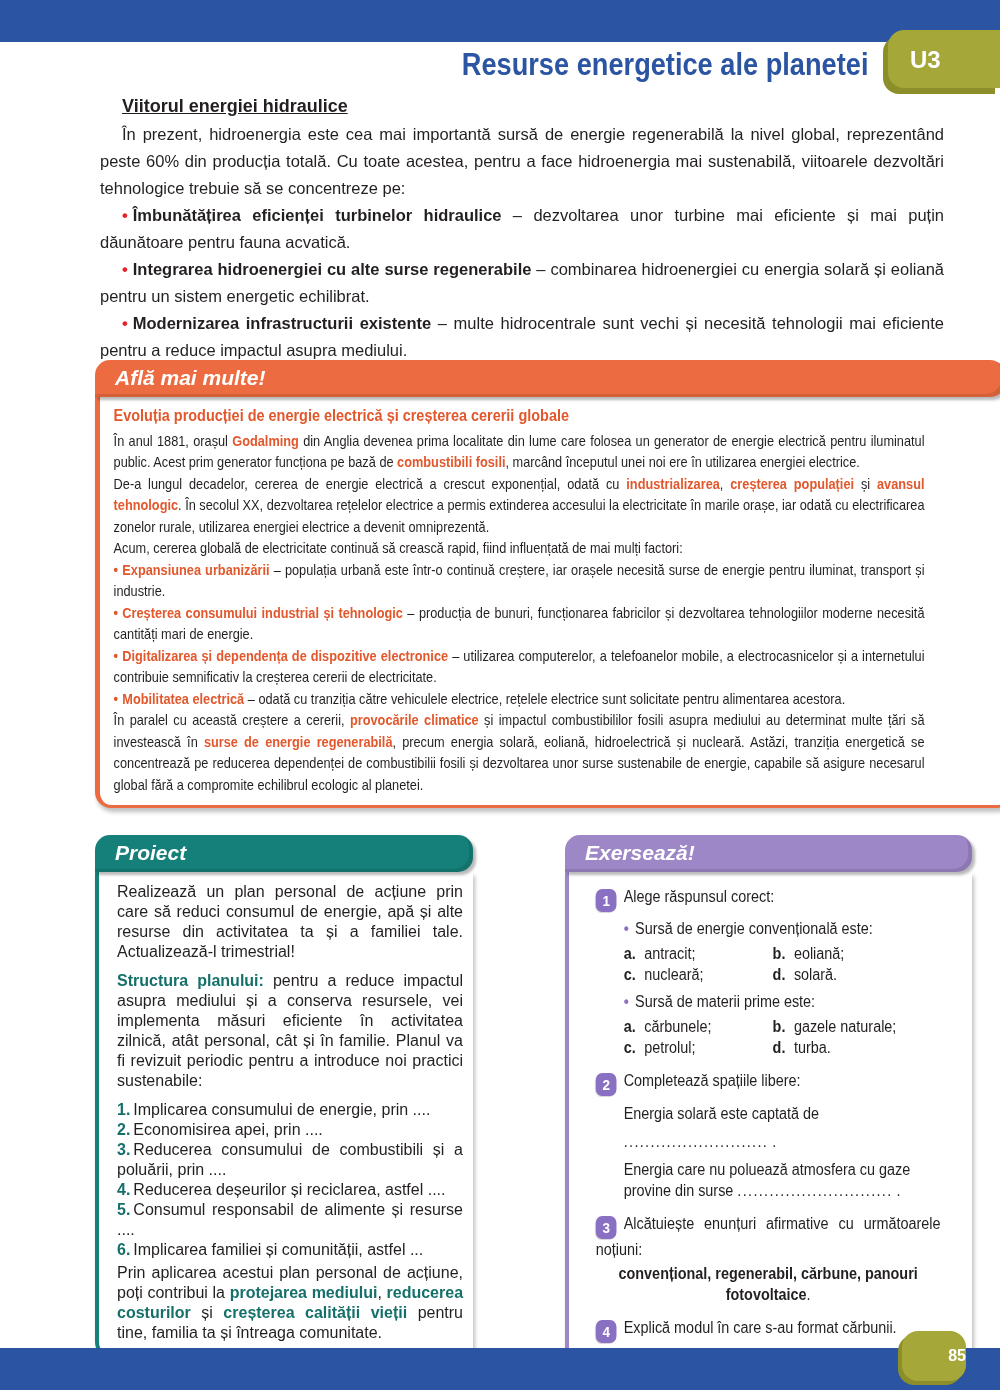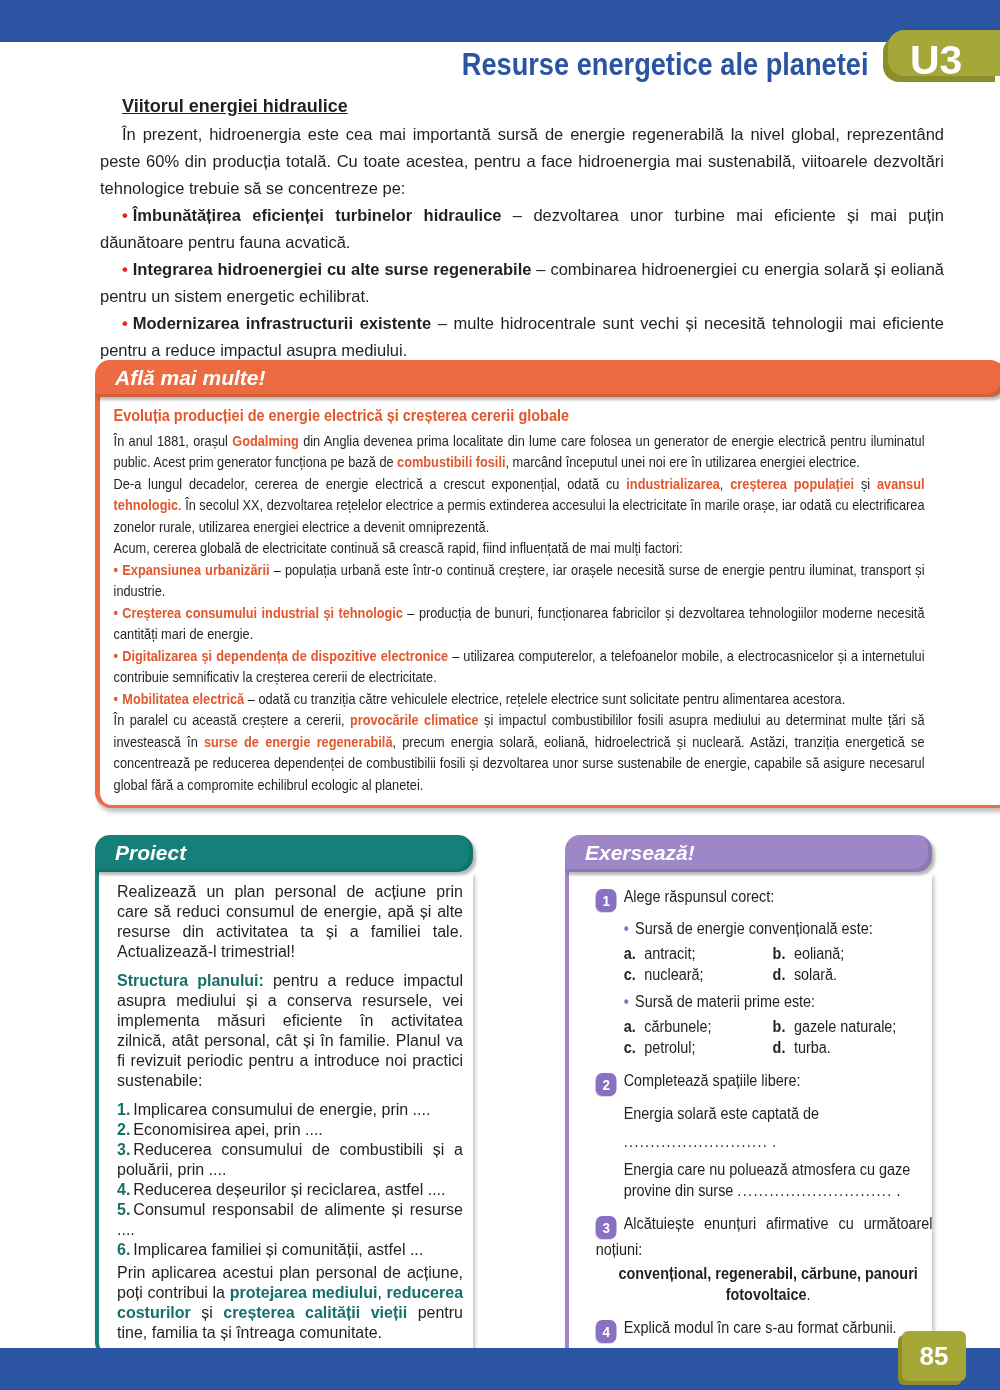--- a/index.html
+++ b/index.html
@@ -9,24 +9,24 @@
     font-family:"Liberation Sans", sans-serif; color:var(--ink,#231f20);
   }
   b { font-weight:bold; }
 
   
   .topbar { position:absolute; left:0; top:0; width:1000px; height:42px;
     background:var(--blue,#2b55a2); }
   .page-title { position:absolute; top:46px; right:132px; white-space:nowrap;
     color:var(--blue,#2b55a2); font-size:32px; font-weight:bold;
     transform:scaleX(0.85); transform-origin:100% 0; }
-  .unit-badge { position:absolute; top:30px; right:0; width:112px; height:46px;
+  .unit-badge { position:absolute; top:30px; right:0; width:112px; height:58px;
     background:var(--olive,#a5a739); border-radius:16px 0 0 16px;
     box-shadow:-5px 6px 0 var(--olive_dark,#8c8e2a);
-    color:#fff; font-size:41px; font-weight:bold; line-height:60px; padding-left:22px; }
+    color:#fff; font-size:24px; font-weight:bold; line-height:60px; padding-left:22px; }
 
   
   .intro { position:absolute; left:100px; top:96px; width:844px; }
   .intro h2 { font-size:18px; font-weight:bold; margin:0 0 4px 22px;text-decoration:underline; }
   .body-p { font-size:16.5px; line-height:27px; text-align:justify; text-indent:22px; }
   .dot { font-weight:bold; margin-right:5px; }
   .dot.red { color:var(--red,#e5232b); }
   .dot.orange { color:var(--orange_text,#e2572b); }
 
   
@@ -57,21 +57,21 @@
     border-bottom:3px solid var(--teal,#157f79);
     padding:10px 10px 12px 18px; font-size:16px; line-height:20px; }
   .proj-p { text-align:justify; margin-bottom:9px; }
   .structure-label { color:var(--teal_text,#16706a); font-weight:bold; }
   .plan-item { text-align:justify; }
   .plan-num { color:var(--teal_text,#16706a); font-weight:bold; margin-right:3px; }
   .proj-outro { text-align:justify; margin-top:3px; }
   .project .hl { color:var(--teal_text,#16706a); font-weight:bold; }
 
   
-  .practice { left:565px; top:835px; width:367px; }
+  .practice { left:565px; top:835px; width:407px; }
   .practice .box-header { background:var(--purple,#9d87c7); }
   .practice .box-body { border-left:4px solid var(--purple,#9d87c7);
     border-bottom:3px solid var(--purple,#9d87c7); padding:14px 0 14px 16px; }
   .pr-scale { width:403px; transform:scaleX(0.9); transform-origin:0 0;
     padding:0 8px 0 12px; font-size:16px; line-height:21px; }
   .exercise { margin-bottom:12px; }
   .num-badge { display:inline-block; width:23px; height:23px; border-radius:7px;
     background:var(--purple_badge,#8a70c2); color:#fff; font-weight:bold;
     font-size:15px; font-style:normal; text-align:center; line-height:23px;
     margin-right:8px; vertical-align:-4px;
@@ -82,23 +82,23 @@
   .options { margin-left:31px; display:grid; grid-template-columns:47% 53%; }
   .opt b { margin-right:5px; }
   .ex2-line { margin:7px 0 0 31px; }
   .dots { letter-spacing:1.5px; }
   .notions { text-align:center; font-weight:bold; margin-top:3px; }
 
   
   .footer-bar { position:absolute; left:0; top:1348px; width:1000px; height:42px;
     background:var(--blue,#2b55a2); }
   .page-badge { position:absolute; left:902px; top:1331px; width:64px; height:50px;
-    background:var(--olive,#a5a739); border-radius:6px;
+    background:var(--olive,#a5a739); border-radius:16px;
     box-shadow:-4px 4px 0 var(--olive_dark,#8c8e2a);
-    color:#fff; font-size:26px; font-weight:bold; text-align:center; line-height:50px; }
+    color:#fff; font-size:16px; font-weight:bold; text-align:right; line-height:50px; }
 </style>
 </head>
 <body>
 
 <div class="topbar"></div>
 <div class="page-title">Resurse energetice ale planetei</div>
 <div class="unit-badge">U3</div>
 
 <div class="intro">
   <h2>Viitorul energiei hidraulice</h2>

